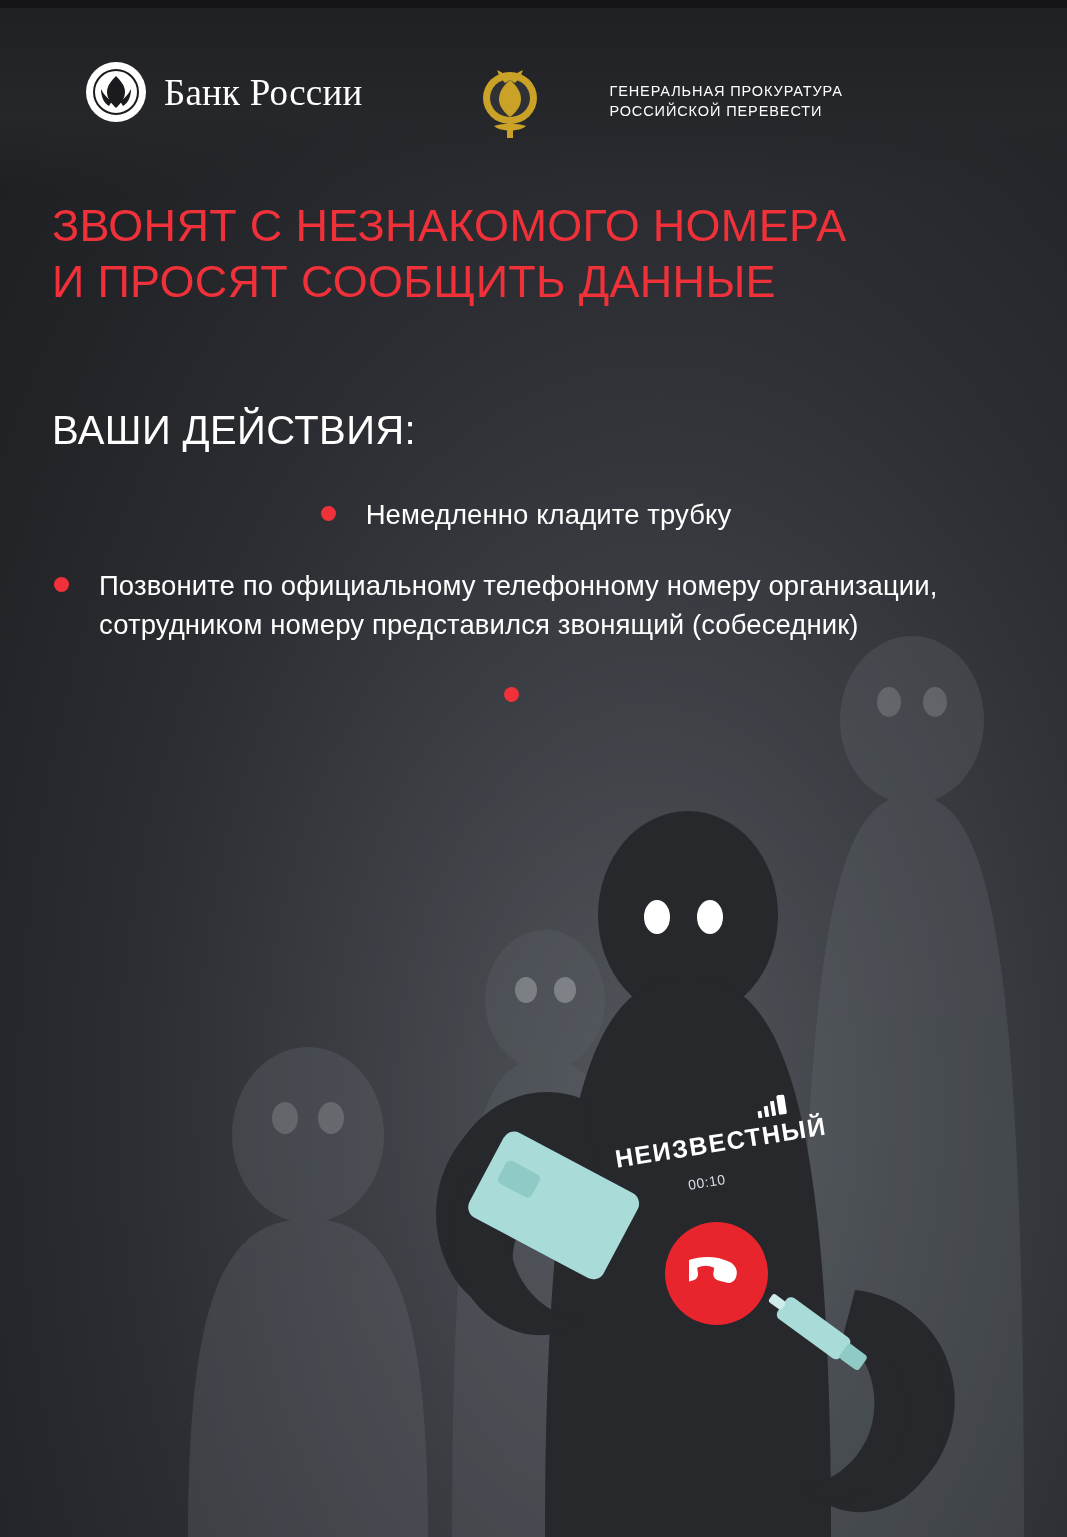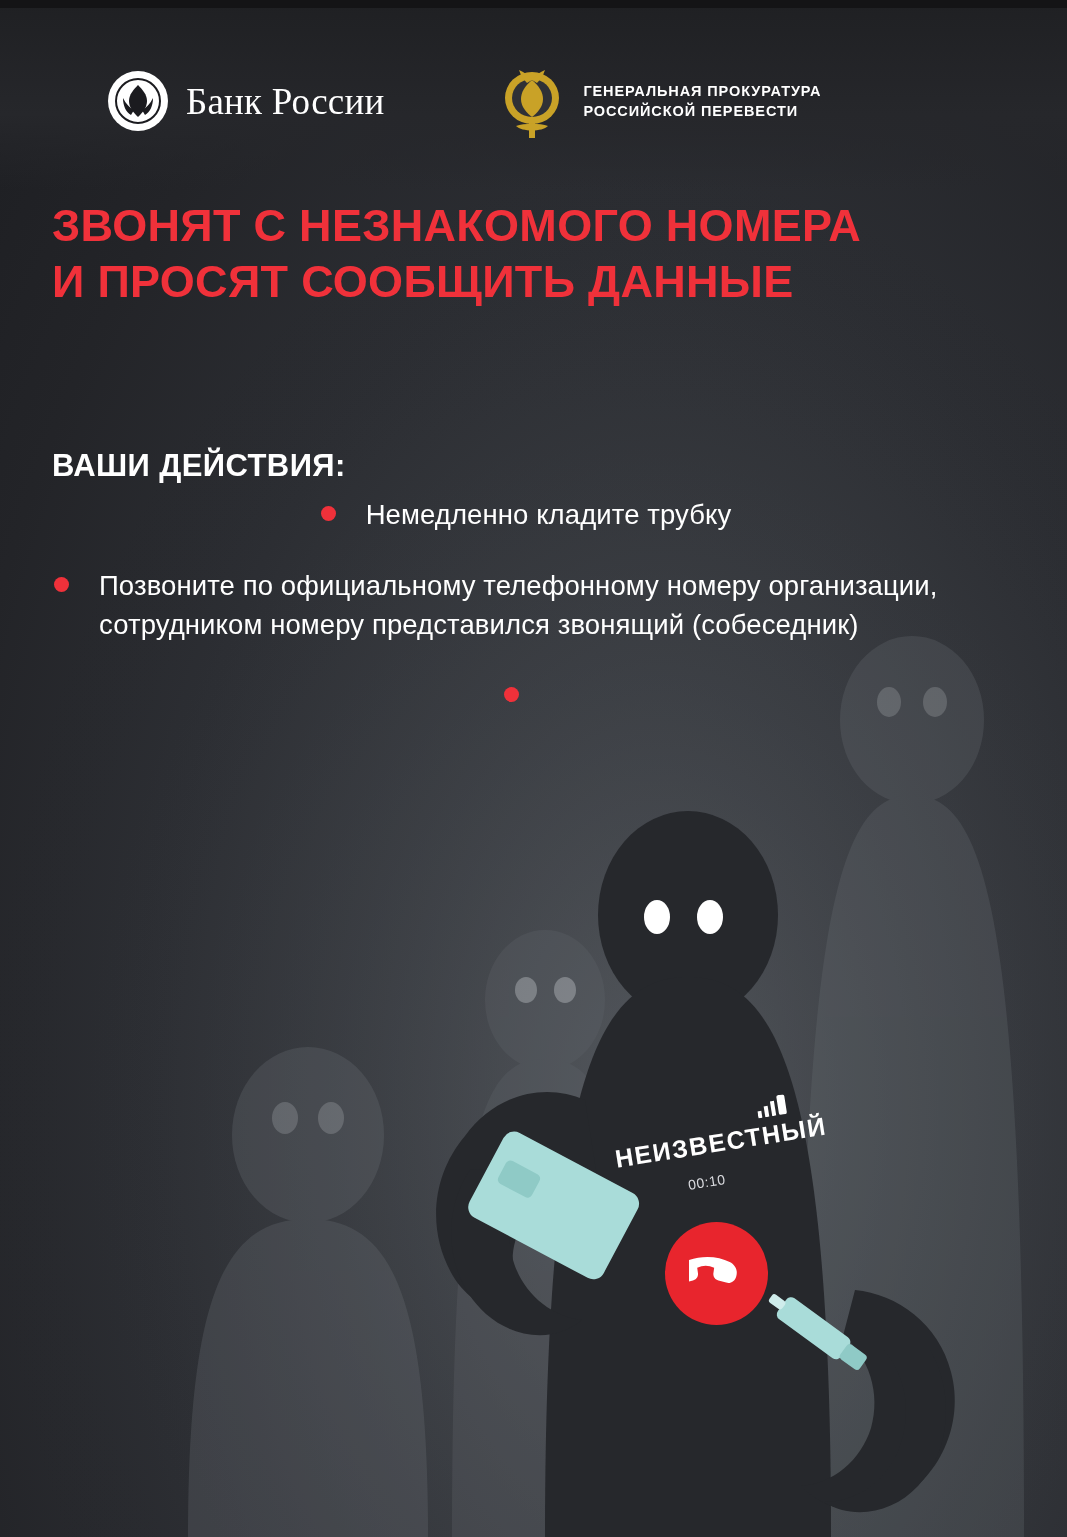--- a/index.html
+++ b/index.html
@@ -28,23 +28,23 @@
     position: absolute;
     left: 0; top: 0; right: 0; height: 8px;
     background: #141416;
   }
 
   
   .header {
     position: absolute;
     left: 0; top: 62px; width: 100%;
     display: flex;
-    align-items: center;
+    align-items: flex-start;
     justify-content: flex-start;
-    padding-left: 108px;
+    padding-left: 86px;
     box-sizing: border-box;
     gap: 115px;
     z-index: 5;
   }
   .logo-block {
     display: flex;
     align-items: center;
     gap: 18px;
   }
   .cbr-mark {
@@ -58,50 +58,51 @@
   .cbr-name {
     font-size: 37px;
     letter-spacing: .2px;
     color: #fff;
     font-family: "Liberation Serif", serif;
     white-space: nowrap;
   }
   .gp-emblem { width: 66px; height: 78px; flex: 0 0 auto; }
   .gp-text {
     font-size: 14.5px;
-    font-weight: bold;
+    font-weight: normal;
     letter-spacing: .9px;
     line-height: 1.38;
     color: #ffffff;
     white-space: nowrap;
+    margin-left: 48px;
   }
 
   
   .headline {
     position: absolute;
     left: 52px;
     top: 198px;
     width: 980px;
     font-size: 45px;
-    font-weight: bold;
+    font-weight: normal;
     line-height: 1.25;
     letter-spacing: .3px;
     color: #f0313a;
     text-transform: uppercase;
     z-index: 5;
   }
   .headline div { white-space: nowrap; }
 
   
   .subhead {
     position: absolute;
     left: 52px;
-    top: 448px;
-    font-size: 31px;
-    font-weight: bold;
+    top: 408px;
+    font-size: 40px;
+    font-weight: normal;
     letter-spacing: .4px;
     color: #ffffff;
     z-index: 5;
   }
   .bullets {
     position: absolute;
     left: 48px;
     top: 495px;
     width: 950px;
     z-index: 5;

